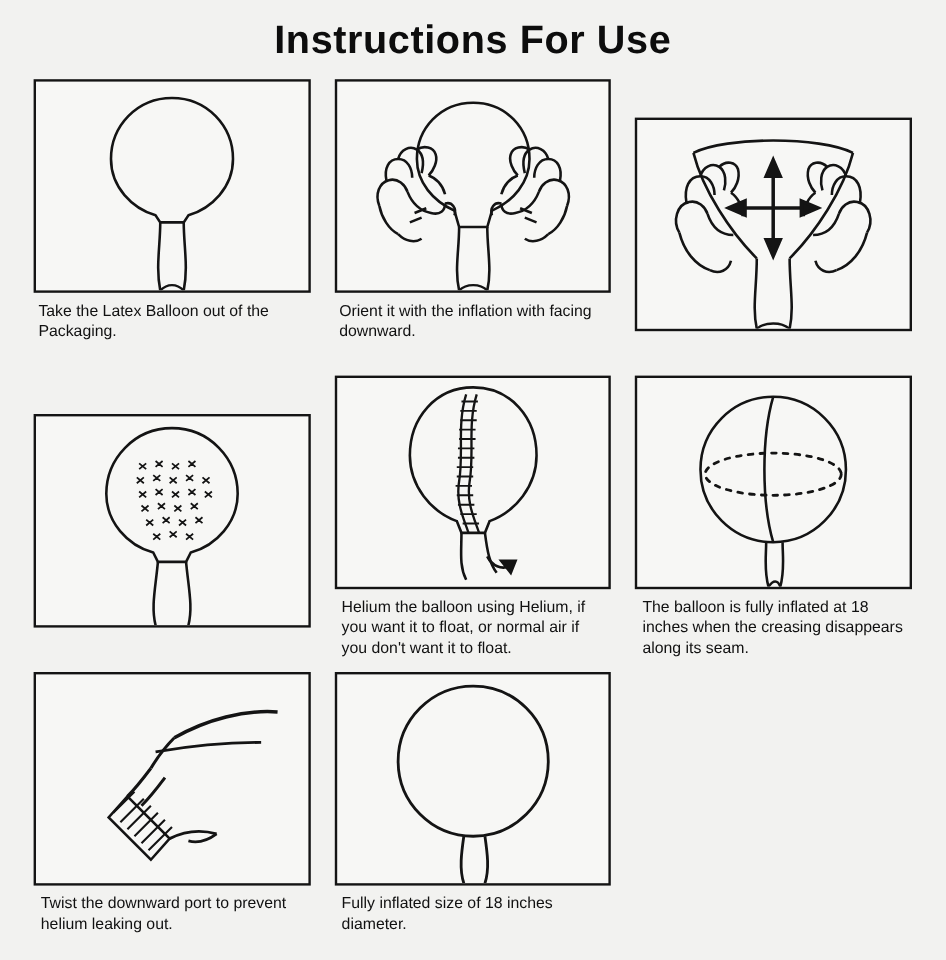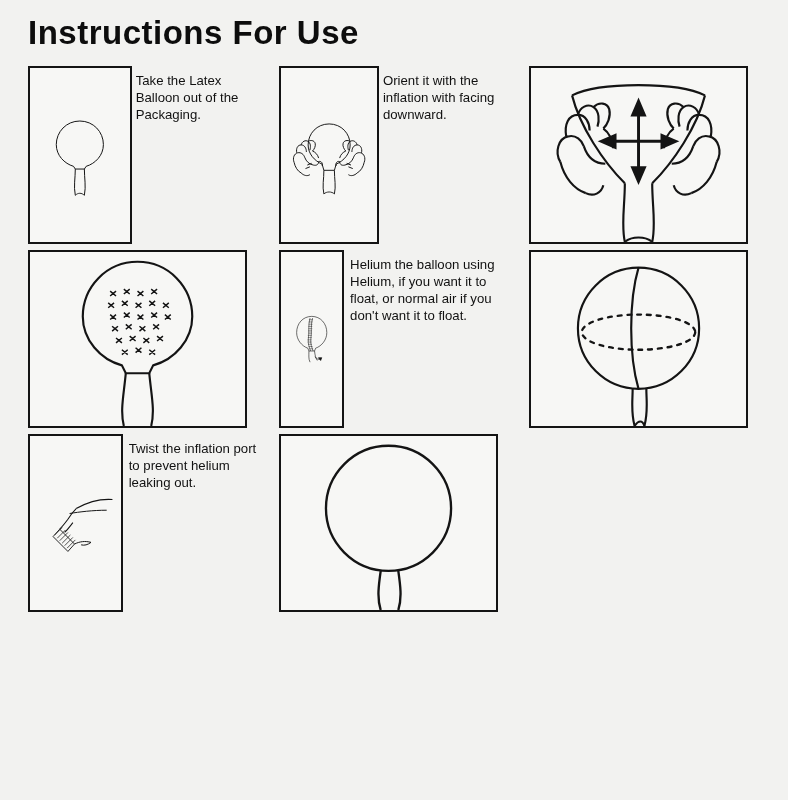--- a/index.html
+++ b/index.html
@@ -15,35 +15,37 @@
     overflow: hidden;
   }
   .sheet {
     width: 788px;
     height: 800px;
     box-sizing: border-box;
     padding: 8px 28px 6px 28px;
     background: #f2f2f0;
   }
   .title {
-    text-align: left;
+    text-align: center;
     font-size: 33px;
     font-weight: bold;
     letter-spacing: 0.5px;
     margin: 6px 0 14px 0;
     color: #0d0d0d;
   }
   .grid {
     display: grid;
     grid-template-columns: repeat(3, 1fr);
     column-gap: 20px;
     row-gap: 6px;
   }
   .cell {
     display: flex;
+    flex-direction: column;
+    justify-content: center;
   }
   .panel {
     border: 2px solid #141414;
     background: #f7f7f5;
     height: 178px;
     box-sizing: border-box;
     position: relative;
     overflow: hidden;
   }
   .panel svg {
@@ -224,20 +226,21 @@
             <path d="M118 140 C 118 152 120 164 116 178"></path>
             <path d="M106 178 C 110 172 114 172 116 178" stroke-width="2"></path>
             <path d="M110 16 C 100 50 100 106 110 140"></path>
           </g>
 
           <g fill="none" stroke="#141414" stroke-width="2.4" stroke-dasharray="4 6" stroke-linecap="round">
             <ellipse cx="110" cy="82" rx="58" ry="18"></ellipse>
           </g>
         </svg>
       </div>
+      <div class="caption">The balloon is fully inflated at 18 inches when the creasing disappears along its seam.</div>
     </div>
 
     <div class="cell row-3">
       <div class="panel">
         <svg viewBox="0 0 220 178">
           <g fill="none" stroke="#141414" stroke-width="2.6">
 
             <path d="M112 54 C 140 38 172 30 200 32" stroke-width="3"></path>
             <path d="M96 66 C 120 62 152 58 186 58" stroke-width="2.4"></path>
             <path d="M112 54 C 104 62 98 70 92 80"></path>
@@ -252,30 +255,31 @@
               <path d="M78 100 L 60 118 M86 106 L 66 126 M92 112 L 72 132 M98 118 L 78 138 M104 124 L 84 144 M110 130 L 90 150"></path>
             </g>
           </g>
 
           <g fill="none" stroke="#141414" stroke-width="2.4">
             <path d="M108 140 C 120 134 134 132 148 136"></path>
             <path d="M148 136 C 140 142 132 144 124 142"></path>
           </g>
         </svg>
       </div>
-      <div class="caption">Twist the inflation port to prevent helium leaking out.</div>
+      <div class="caption">Twist the downward port to prevent helium leaking out.</div>
     </div>
 
 
     <div class="cell row-3">
       <div class="panel">
         <svg viewBox="0 0 220 178">
           <g fill="none" stroke="#141414" stroke-width="2.4">
             <circle cx="110" cy="74" r="64"></circle>
             <path d="M102 138 C 100 152 98 166 102 178"></path>
             <path d="M120 138 C 122 152 124 166 120 178"></path>
           </g>
         </svg>
       </div>
+      <div class="caption">Fully inflated size of 18 inches diameter.</div>
     </div>
 
   </div>
 </div>
 
 </body></html>

